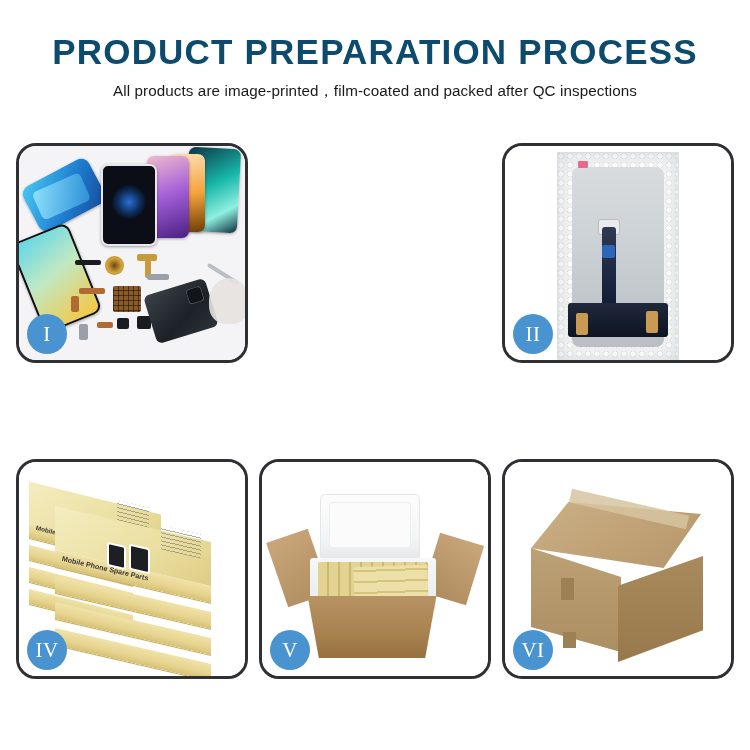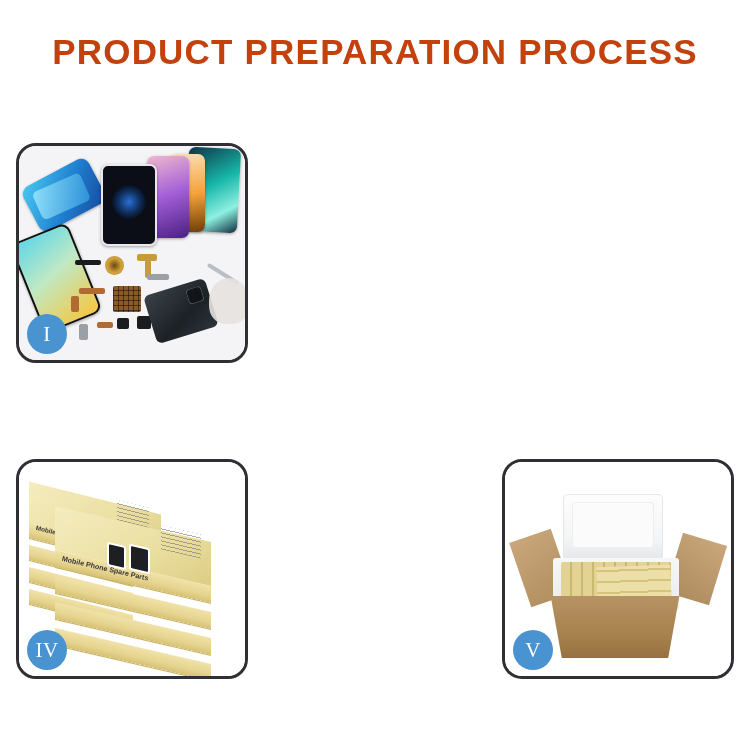--- a/index.html
+++ b/index.html
@@ -19,21 +19,21 @@
   .header {
     width: 750px;
     padding-top: 30px;
     text-align: center;
   }
   .page-title {
     font-family: "Liberation Sans", sans-serif;
     font-size: 35px;
     font-weight: 700;
     letter-spacing: 1.2px;
-    color: #c2410c;
+    color: #0c4a6e;
     line-height: 44px;
     margin: 0;
     white-space: nowrap;
   }
   .page-subtitle {
     font-family: "Liberation Sans", sans-serif;
     font-size: 15.2px;
     font-weight: 400;
     color: #1a1a1a;
     line-height: 22px;
@@ -369,20 +369,21 @@
   .c6-tab2{
     position:absolute; left:58px; top:170px; width:13px; height:16px;
     background:#9d8155;
   }
 </style>
 </head>
 <body>
 
 <div class="header">
   <h1 class="page-title">PRODUCT PREPARATION PROCESS</h1>
+  <p class="page-subtitle">All products are image-printed，film-coated and packed after QC inspections</p>
 </div>
 
 <div class="grid">
 
   <div class="grid-row row-top">
 
     <div class="panel">
       <div class="panel-photo">
         <div class="p1-bg"></div>
         <div class="phone ph-blue"></div>
@@ -404,20 +405,36 @@
         <div class="part gold" style="left:134px;top:168px;width:11px;height:14px;"></div>
         <div class="part silver" style="left:60px;top:178px;width:9px;height:16px;"></div>
         <div class="part copper" style="left:78px;top:176px;width:16px;height:6px;"></div>
         <div class="backplate"></div>
         <div class="tweezer"></div>
         <div class="hand"></div>
       </div>
       <div class="badge">I</div>
     </div>
 
+    <div class="panel">
+      <div class="panel-photo">
+        <div class="p2-bg"></div>
+        <div class="bubble-bag">
+          <div class="screen-inner"></div>
+          <div class="pink-dot"></div>
+          <div class="flex-connector"></div>
+          <div class="flex-cable"></div>
+          <div class="flex-chip"></div>
+          <div class="bot-board"></div>
+          <div class="tab-gold" style="left:18px;top:160px;"></div>
+          <div class="tab-gold" style="left:88px;top:158px;"></div>
+        </div>
+      </div>
+      <div class="badge">II</div>
+    </div>
 
 
   </div>
 
   <div class="grid-row row-bottom">
 
     <div class="panel">
       <div class="panel-photo">
         <div class="p4-bg"></div>
 
@@ -453,15 +470,27 @@
         <div class="carton-flap-r"></div>
         <div class="foam-lid"></div>
         <div class="foam-tray"></div>
         <div class="inner-boxes"></div>
         <div class="inner-boxes2"></div>
         <div class="carton-body"></div>
       </div>
       <div class="badge">V</div>
     </div>
 
+    <div class="panel">
+      <div class="panel-photo">
+        <div class="p6-bg"></div>
+        <div class="c6-top"></div>
+        <div class="c6-tape"></div>
+        <div class="c6-left"></div>
+        <div class="c6-right"></div>
+        <div class="c6-tab1"></div>
+        <div class="c6-tab2"></div>
+      </div>
+      <div class="badge">VI</div>
+    </div>
 
   </div>
 </div>
 
 </body></html>

